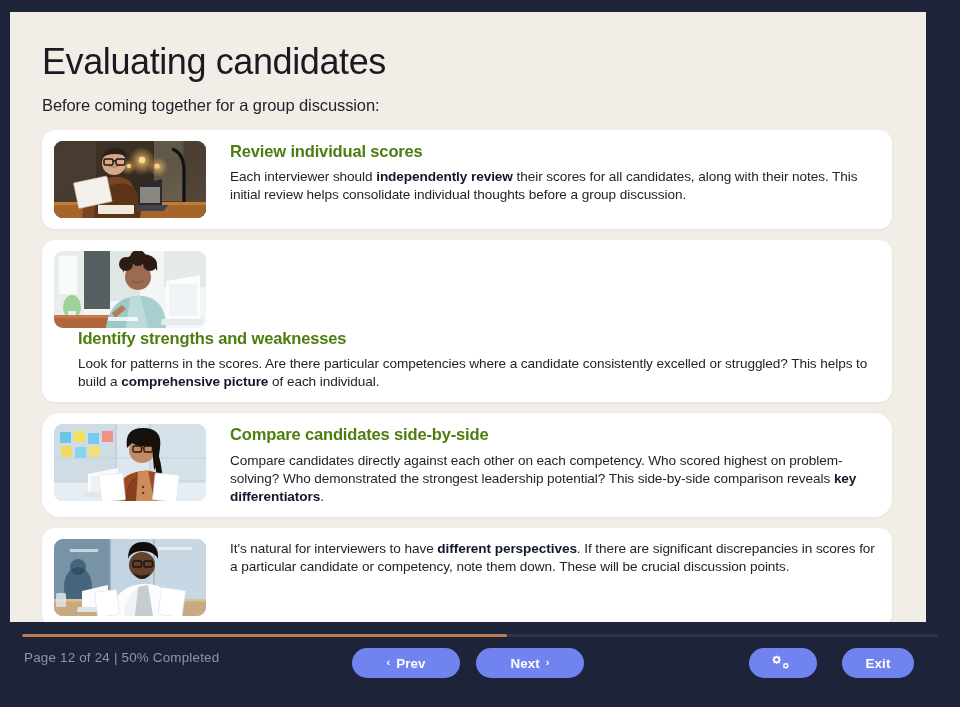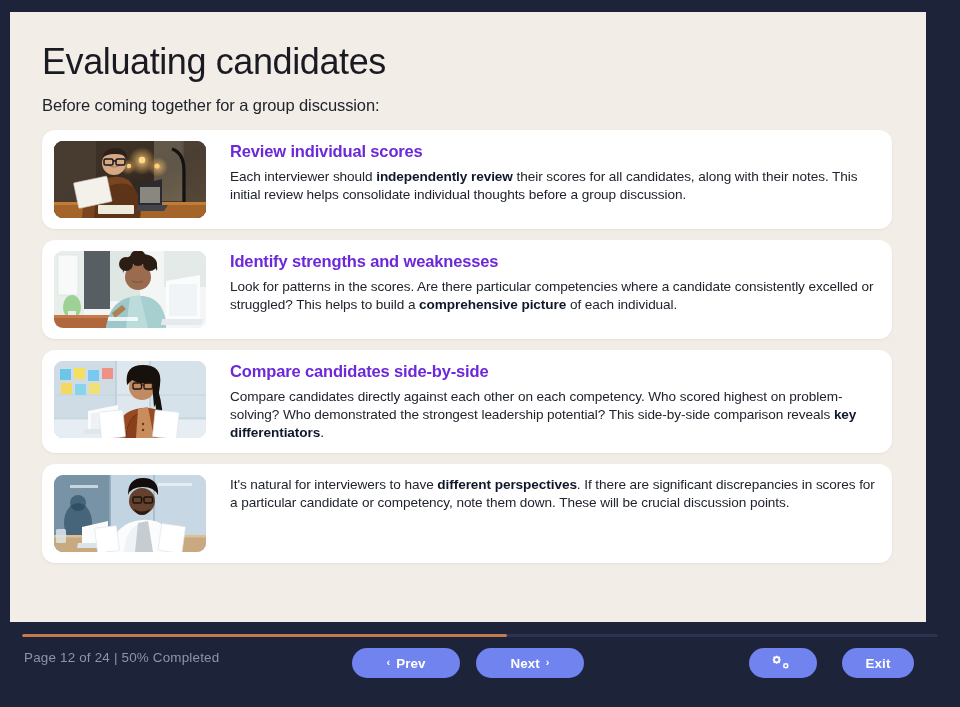--- a/index.html
+++ b/index.html
@@ -84,39 +84,39 @@
   .card-body {
     flex: 1 1 auto;
     padding-left: 24px;
     padding-top: 1px;
     min-width: 0;
   }
 
   .card-heading {
     font-size: 16.5px;
     font-weight: 600;
-    color: #6d28d9;
+    color: #4d7c0f;
     margin: 0 0 7px 0;
     letter-spacing: -0.15px;
     line-height: 1.2;
   }
 
   .card-text {
     font-size: 13.6px;
     line-height: 1.32;
     color: #20242c;
     margin: 0;
     letter-spacing: -0.08px;
   }
   .card-text b { font-weight: 700; color: #0f172a; }
 
   
   .card.h1 { min-height: 99px; }
-  .card.h2 { min-height: 83px; }
-  .card.h3 { min-height: 93px; }
+  .card.h2 { min-height: 83px; flex-direction: column; }
+  .card.h3 { min-height: 93px; border-radius: 18px; }
   .card.h4 { min-height: 95px; }
 
   
   .bottom-bar {
     position: absolute;
     left: 0;
     top: 622px;
     width: 936px;
     height: 85px;
     background: #1d2338;

